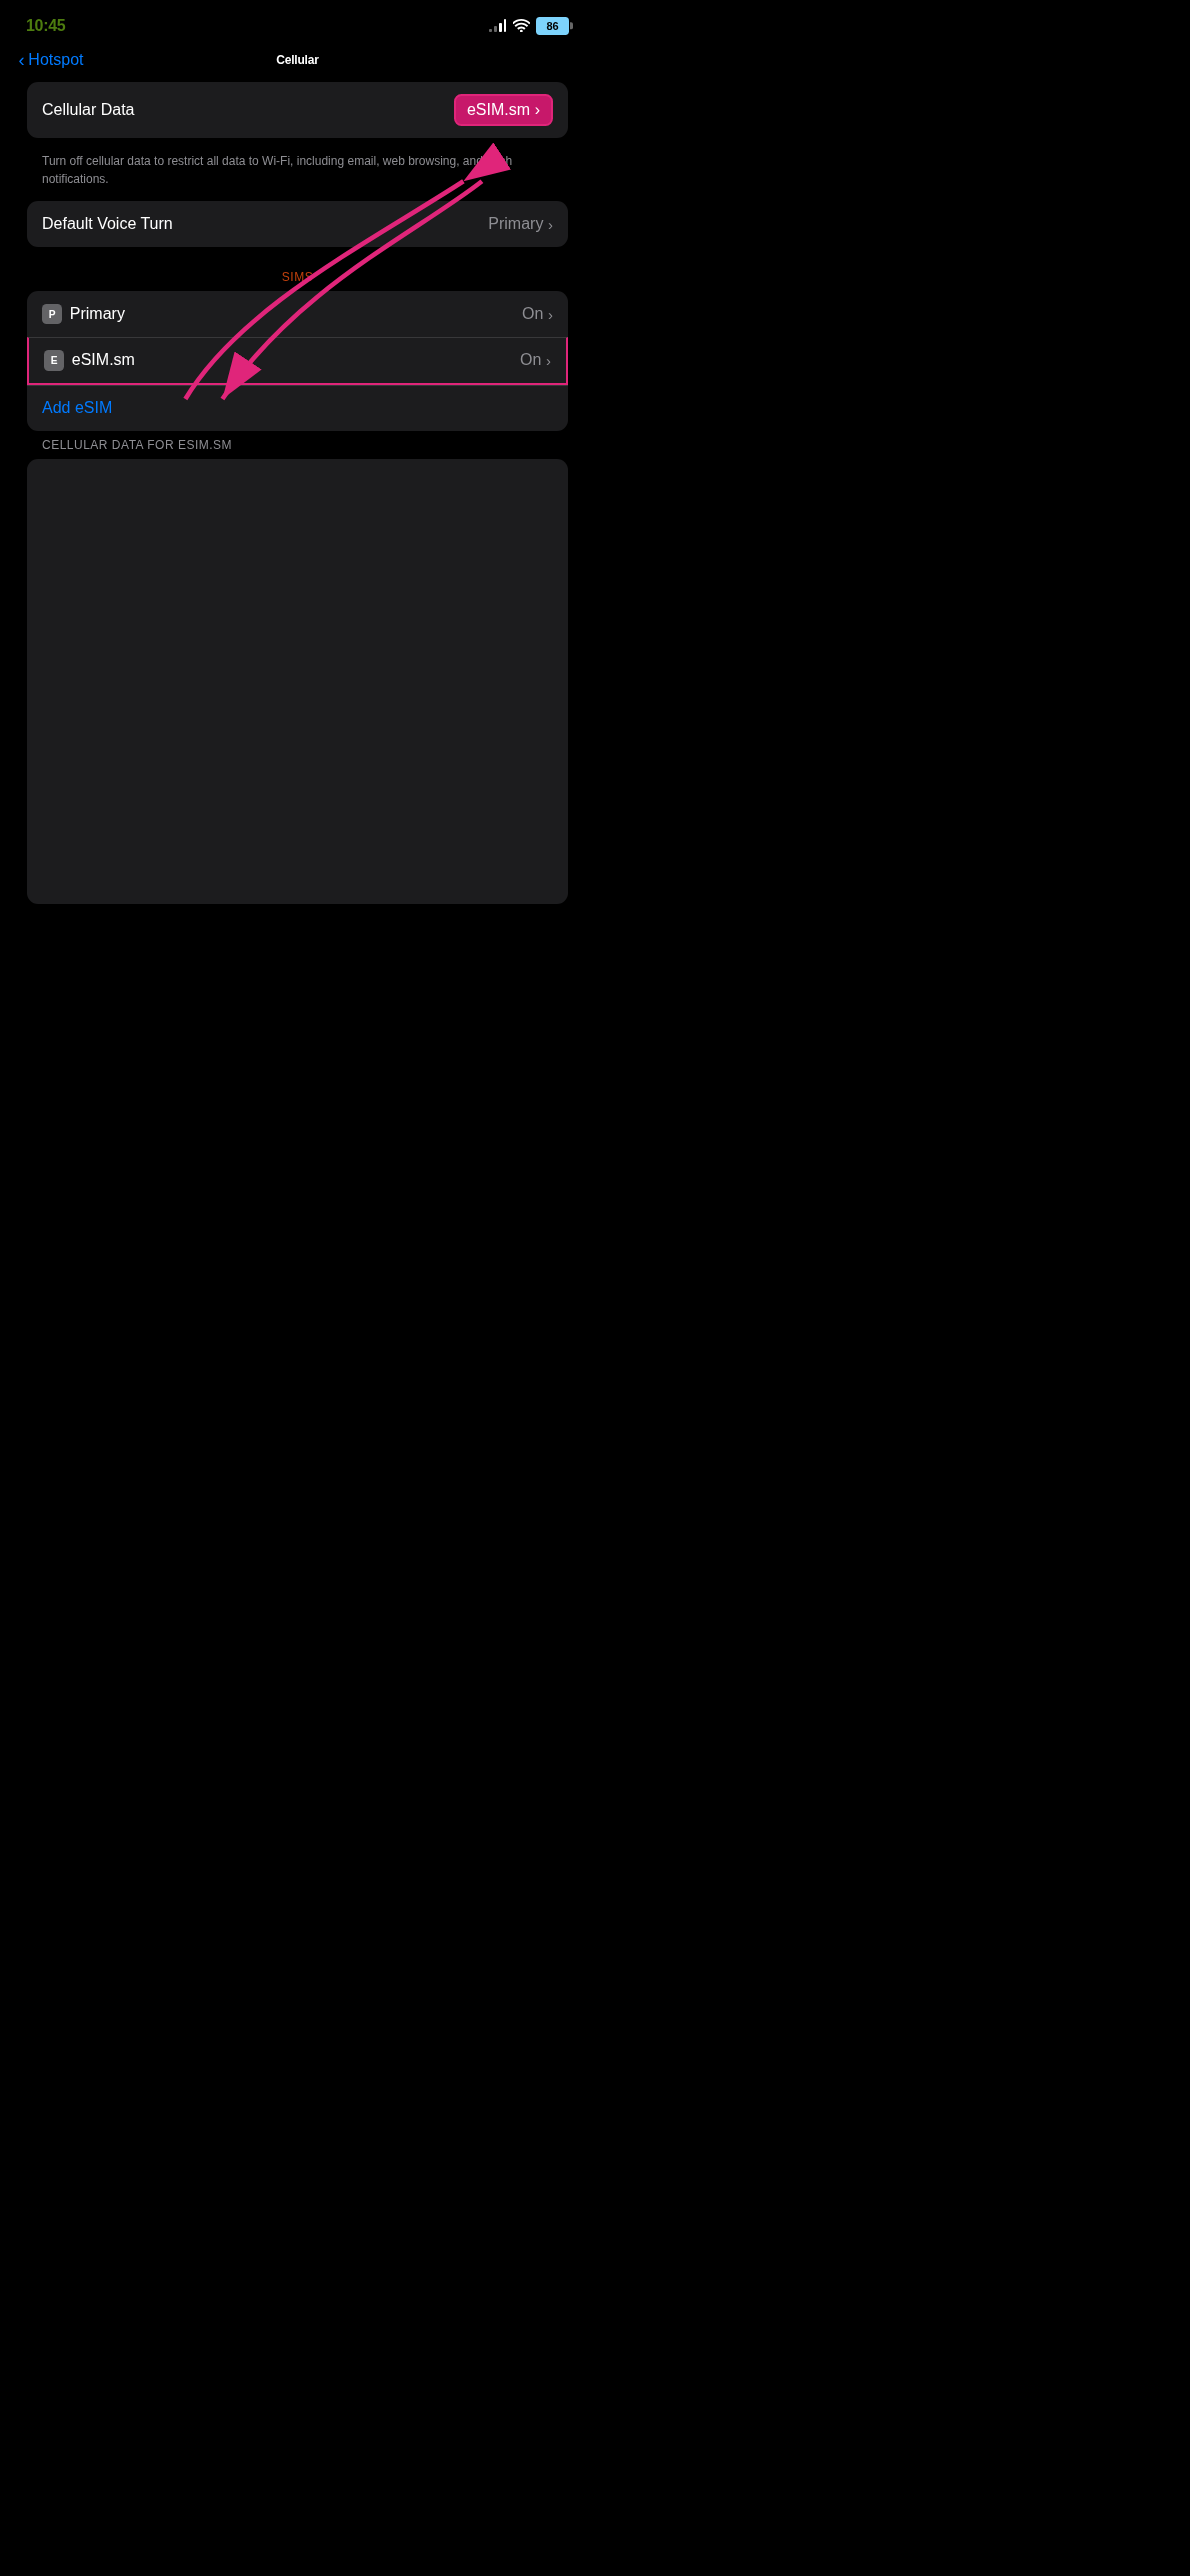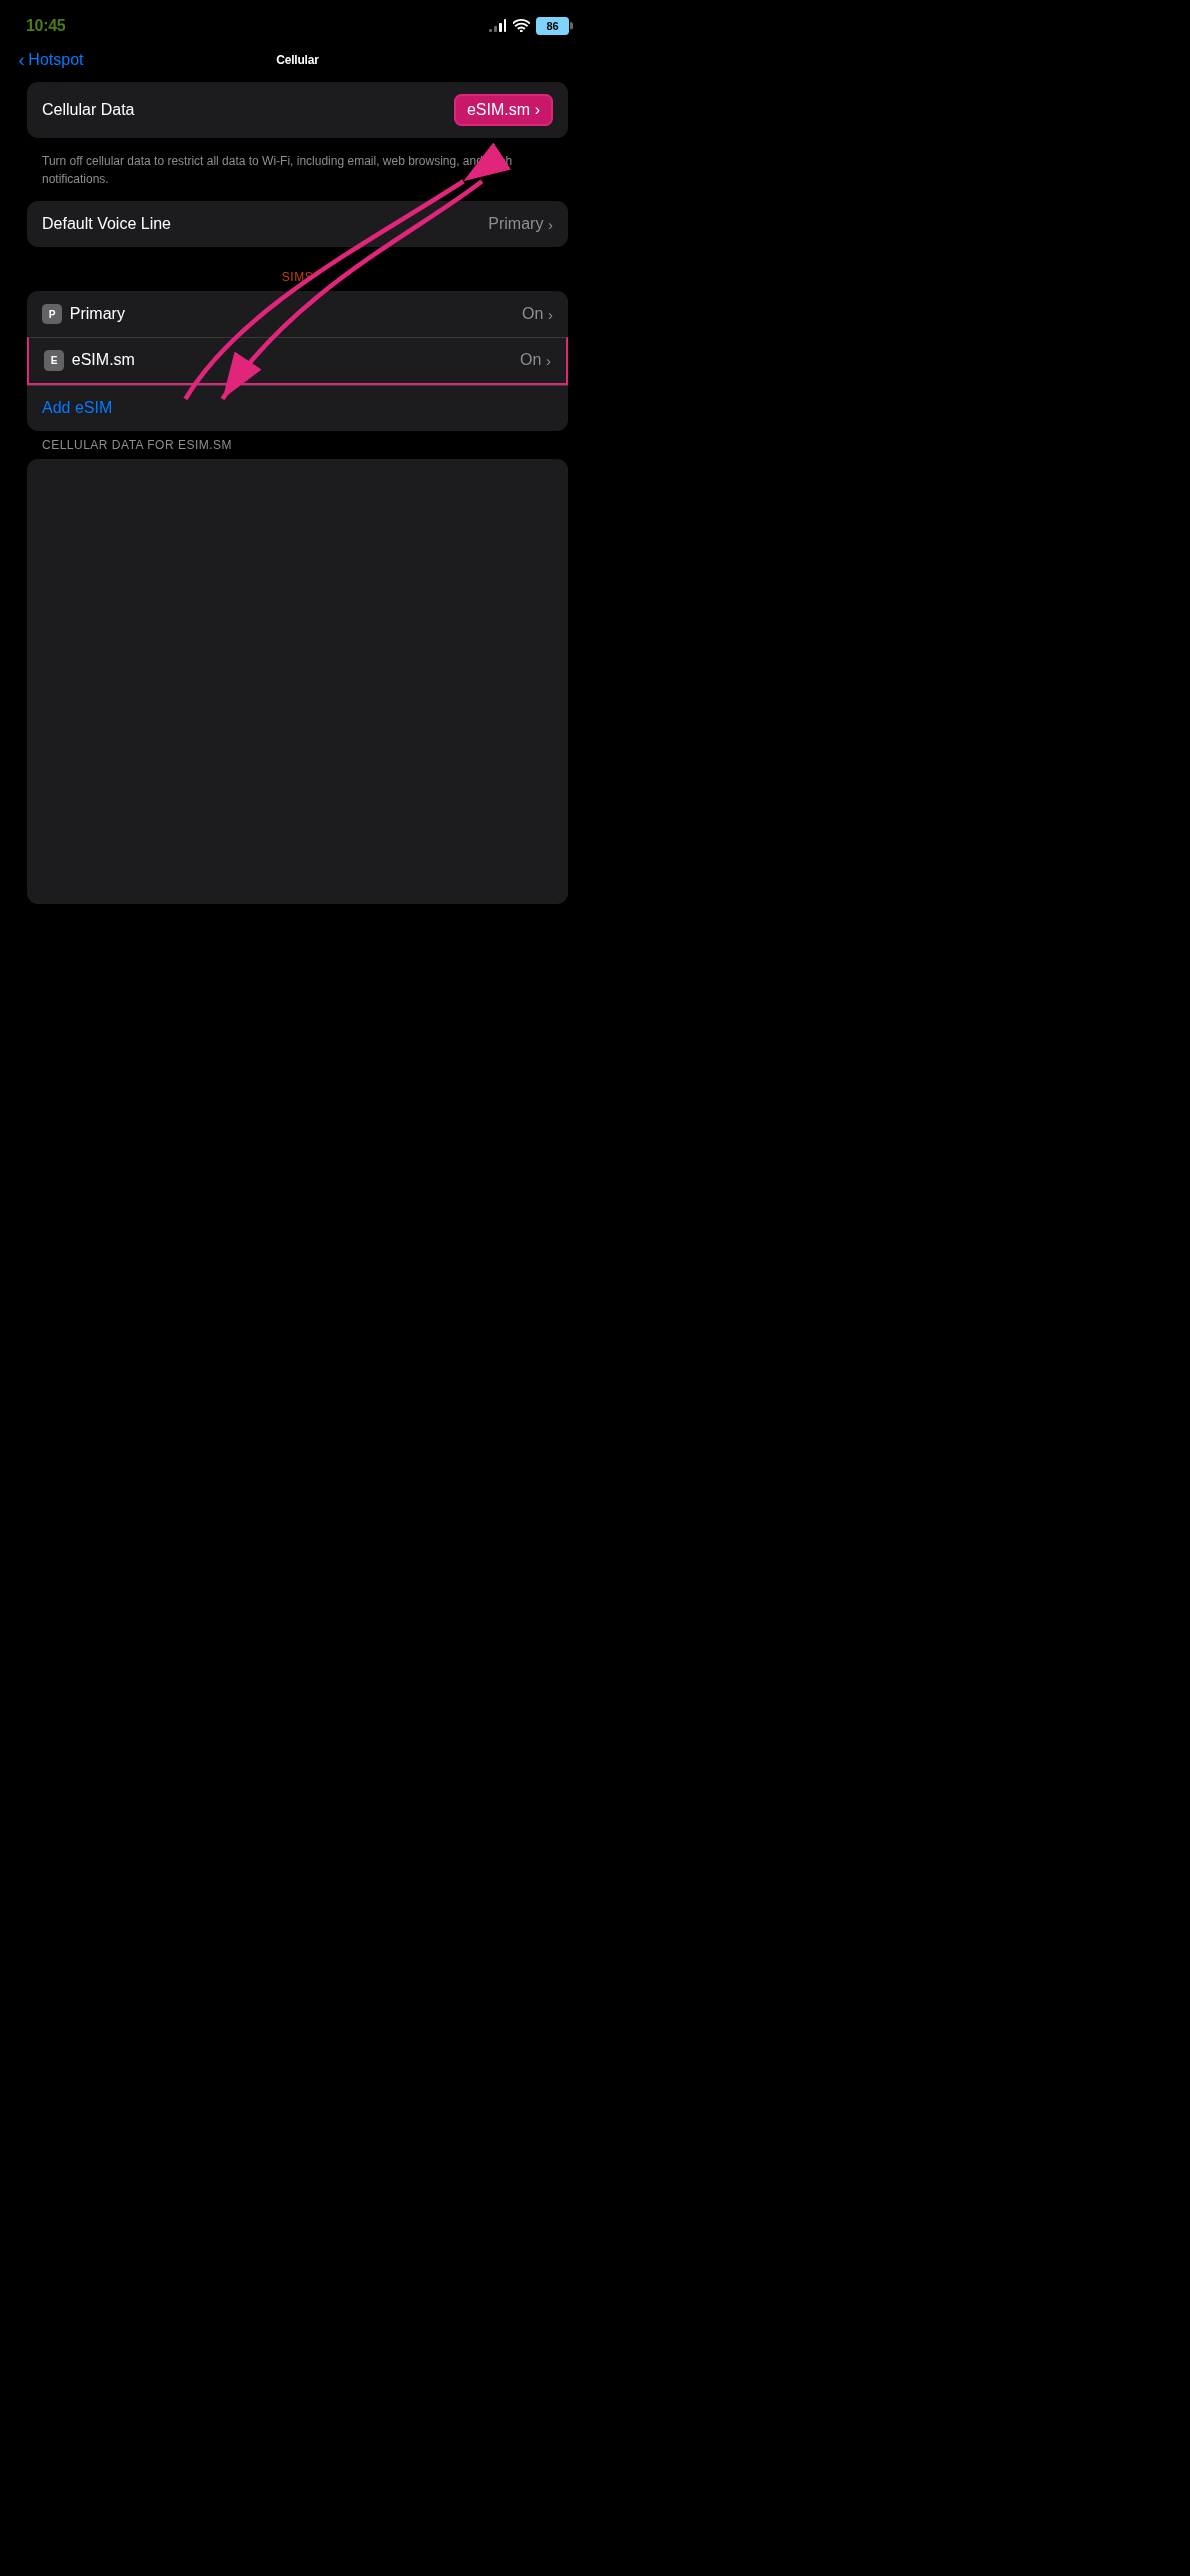--- a/index.html
+++ b/index.html
@@ -305,21 +305,21 @@
           <span>eSIM.sm</span>
           <span class="chevron">›</span>
         </div>
       </div>
     </div>
 
     <div class="helper-text">Turn off cellular data to restrict all data to Wi-Fi, including email, web browsing, and push notifications.</div>
 
     <div class="settings-card">
       <div class="settings-row">
-        <span class="settings-row-label">Default Voice Line</span>
+        <span class="settings-row-label">Default Voice Turn</span>
         <div class="settings-row-value">
           <span>Primary</span>
           <span class="chevron">›</span>
         </div>
       </div>
     </div>
 
     <div class="section-label">SIMs</div>
 
     <div class="settings-card">

